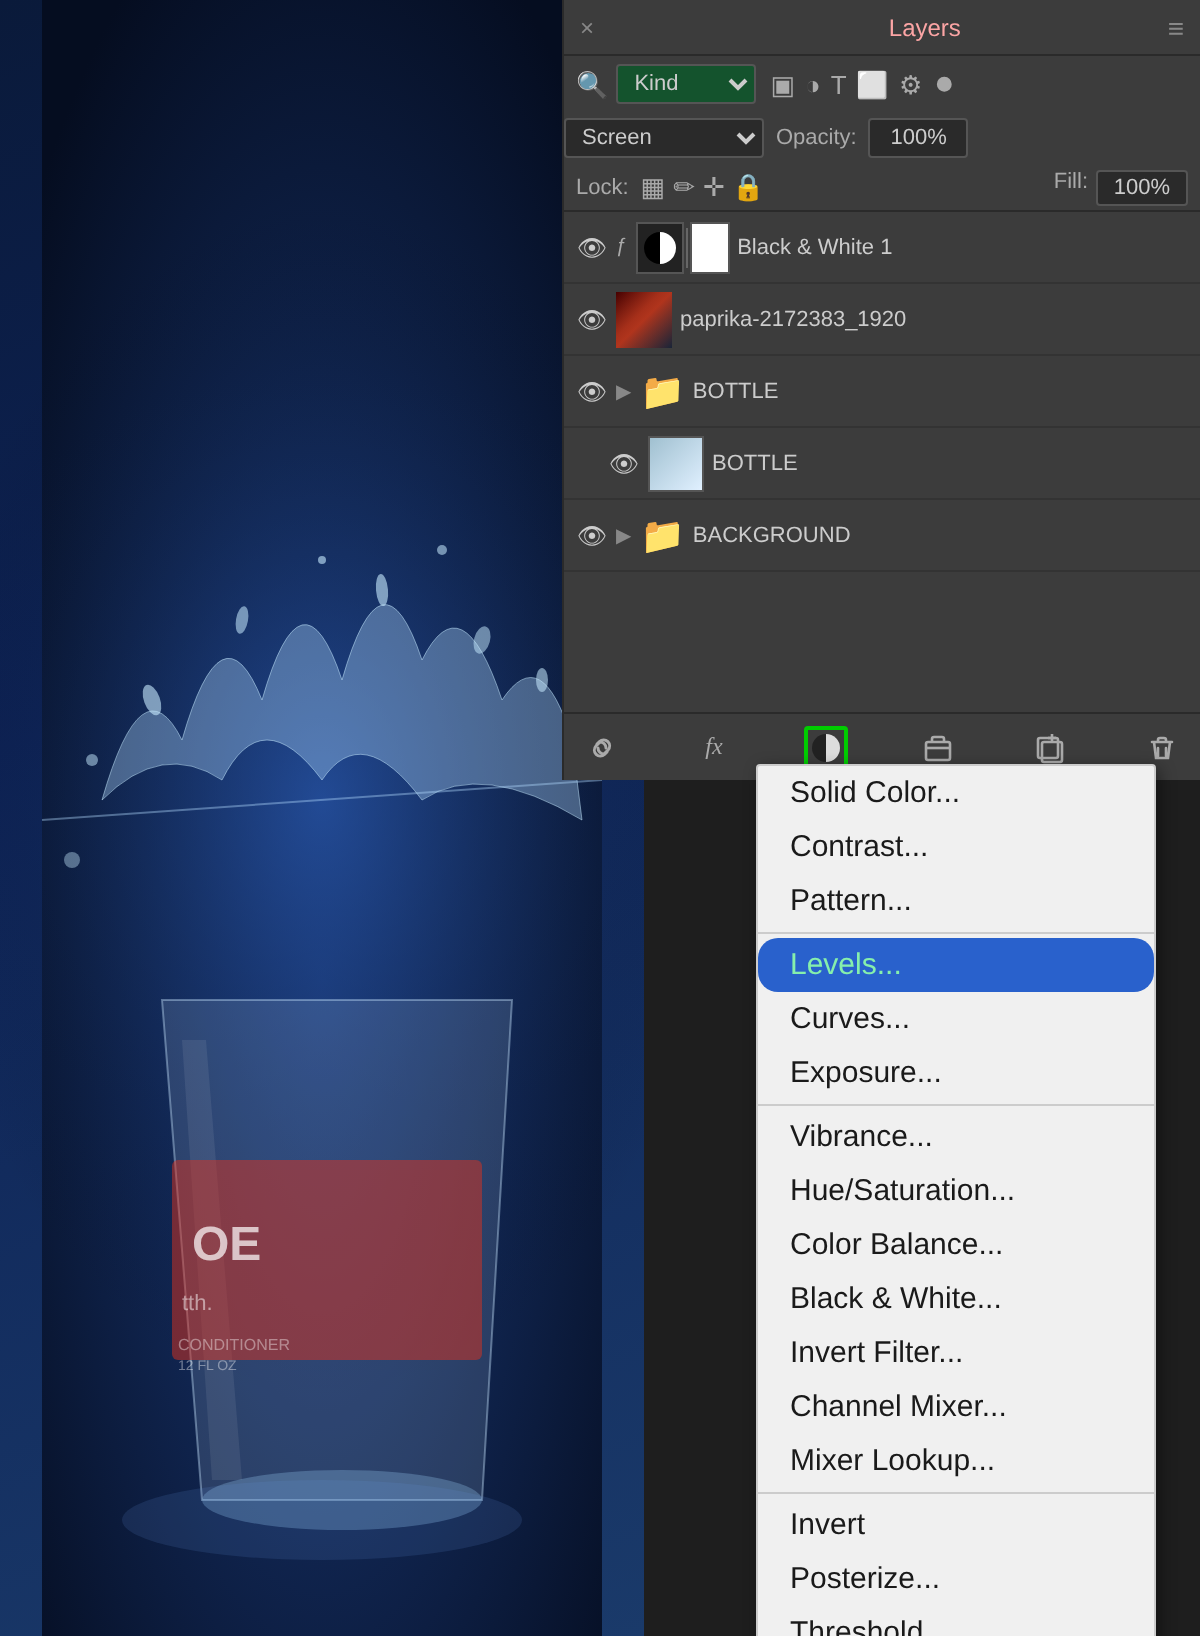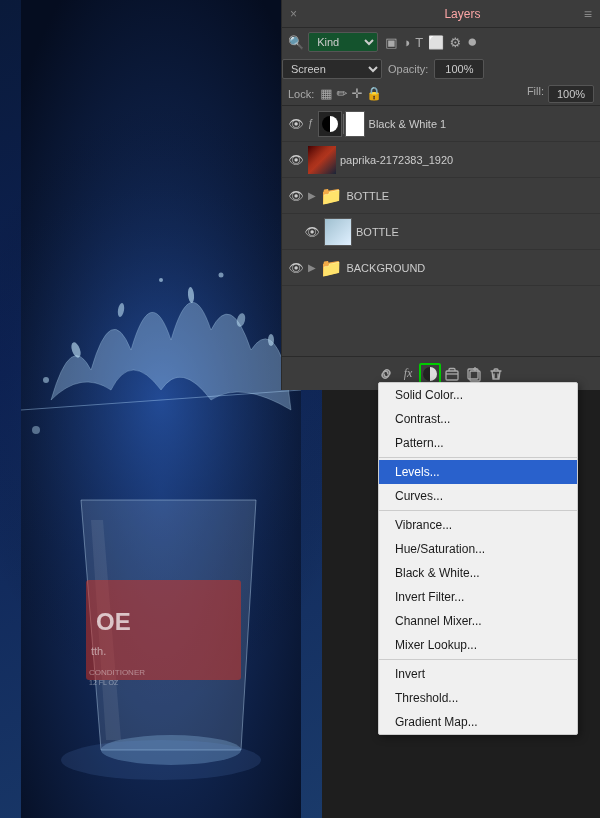--- a/index.html
+++ b/index.html
@@ -232,21 +232,21 @@
       flex: 1;
       overflow: hidden;
       text-overflow: ellipsis;
       white-space: nowrap;
     }
 
     
     .panel-toolbar {
       display: flex;
       align-items: center;
-      justify-content: center;
+      justify-content: space-between;
       padding: 4px 8px;
       height: 34px;
       background: #3c3c3c;
       border-top: 1px solid #2a2a2a;
     }
 
     .toolbar-icon {
       width: 22px;
       height: 22px;
       display: flex;
@@ -271,29 +271,30 @@
       width: 200px;
       background: #f0f0f0;
       border: 1px solid #ccc;
       box-shadow: 2px 2px 8px rgba(0,0,0,0.4);
       z-index: 100;
       border-radius: 2px;
     }
 
     .menu-item {
       padding: 5px 16px;
-      font-size: 12px;
+      font-size: 15px;
       color: #1a1a1a;
       cursor: pointer;
       white-space: nowrap;
     }
 
     .menu-item.highlighted {
       background: #2961cc;
-      color: #ffffff;
+      color: #86efac;
+      border-radius: 10px;
     }
 
     .menu-separator {
       height: 1px;
       background: #ccc;
       margin: 2px 0;
     }
 
     .paprika-thumb {
       width: 28px;
@@ -509,25 +510,28 @@
   </div>
 </div>
 
 <div class="dropdown-menu">
   <div class="menu-item">Solid Color...</div>
   <div class="menu-item">Contrast...</div>
   <div class="menu-item">Pattern...</div>
   <div class="menu-separator"></div>
   <div class="menu-item highlighted">Levels...</div>
   <div class="menu-item">Curves...</div>
+  <div class="menu-item">Exposure...</div>
   <div class="menu-separator"></div>
   <div class="menu-item">Vibrance...</div>
   <div class="menu-item">Hue/Saturation...</div>
+  <div class="menu-item">Color Balance...</div>
   <div class="menu-item">Black &amp; White...</div>
   <div class="menu-item">Invert Filter...</div>
   <div class="menu-item">Channel Mixer...</div>
   <div class="menu-item">Mixer Lookup...</div>
   <div class="menu-separator"></div>
   <div class="menu-item">Invert</div>
+  <div class="menu-item">Posterize...</div>
   <div class="menu-item">Threshold...</div>
   <div class="menu-item">Gradient Map...</div>
 
 </div>
 
 </body></html>

